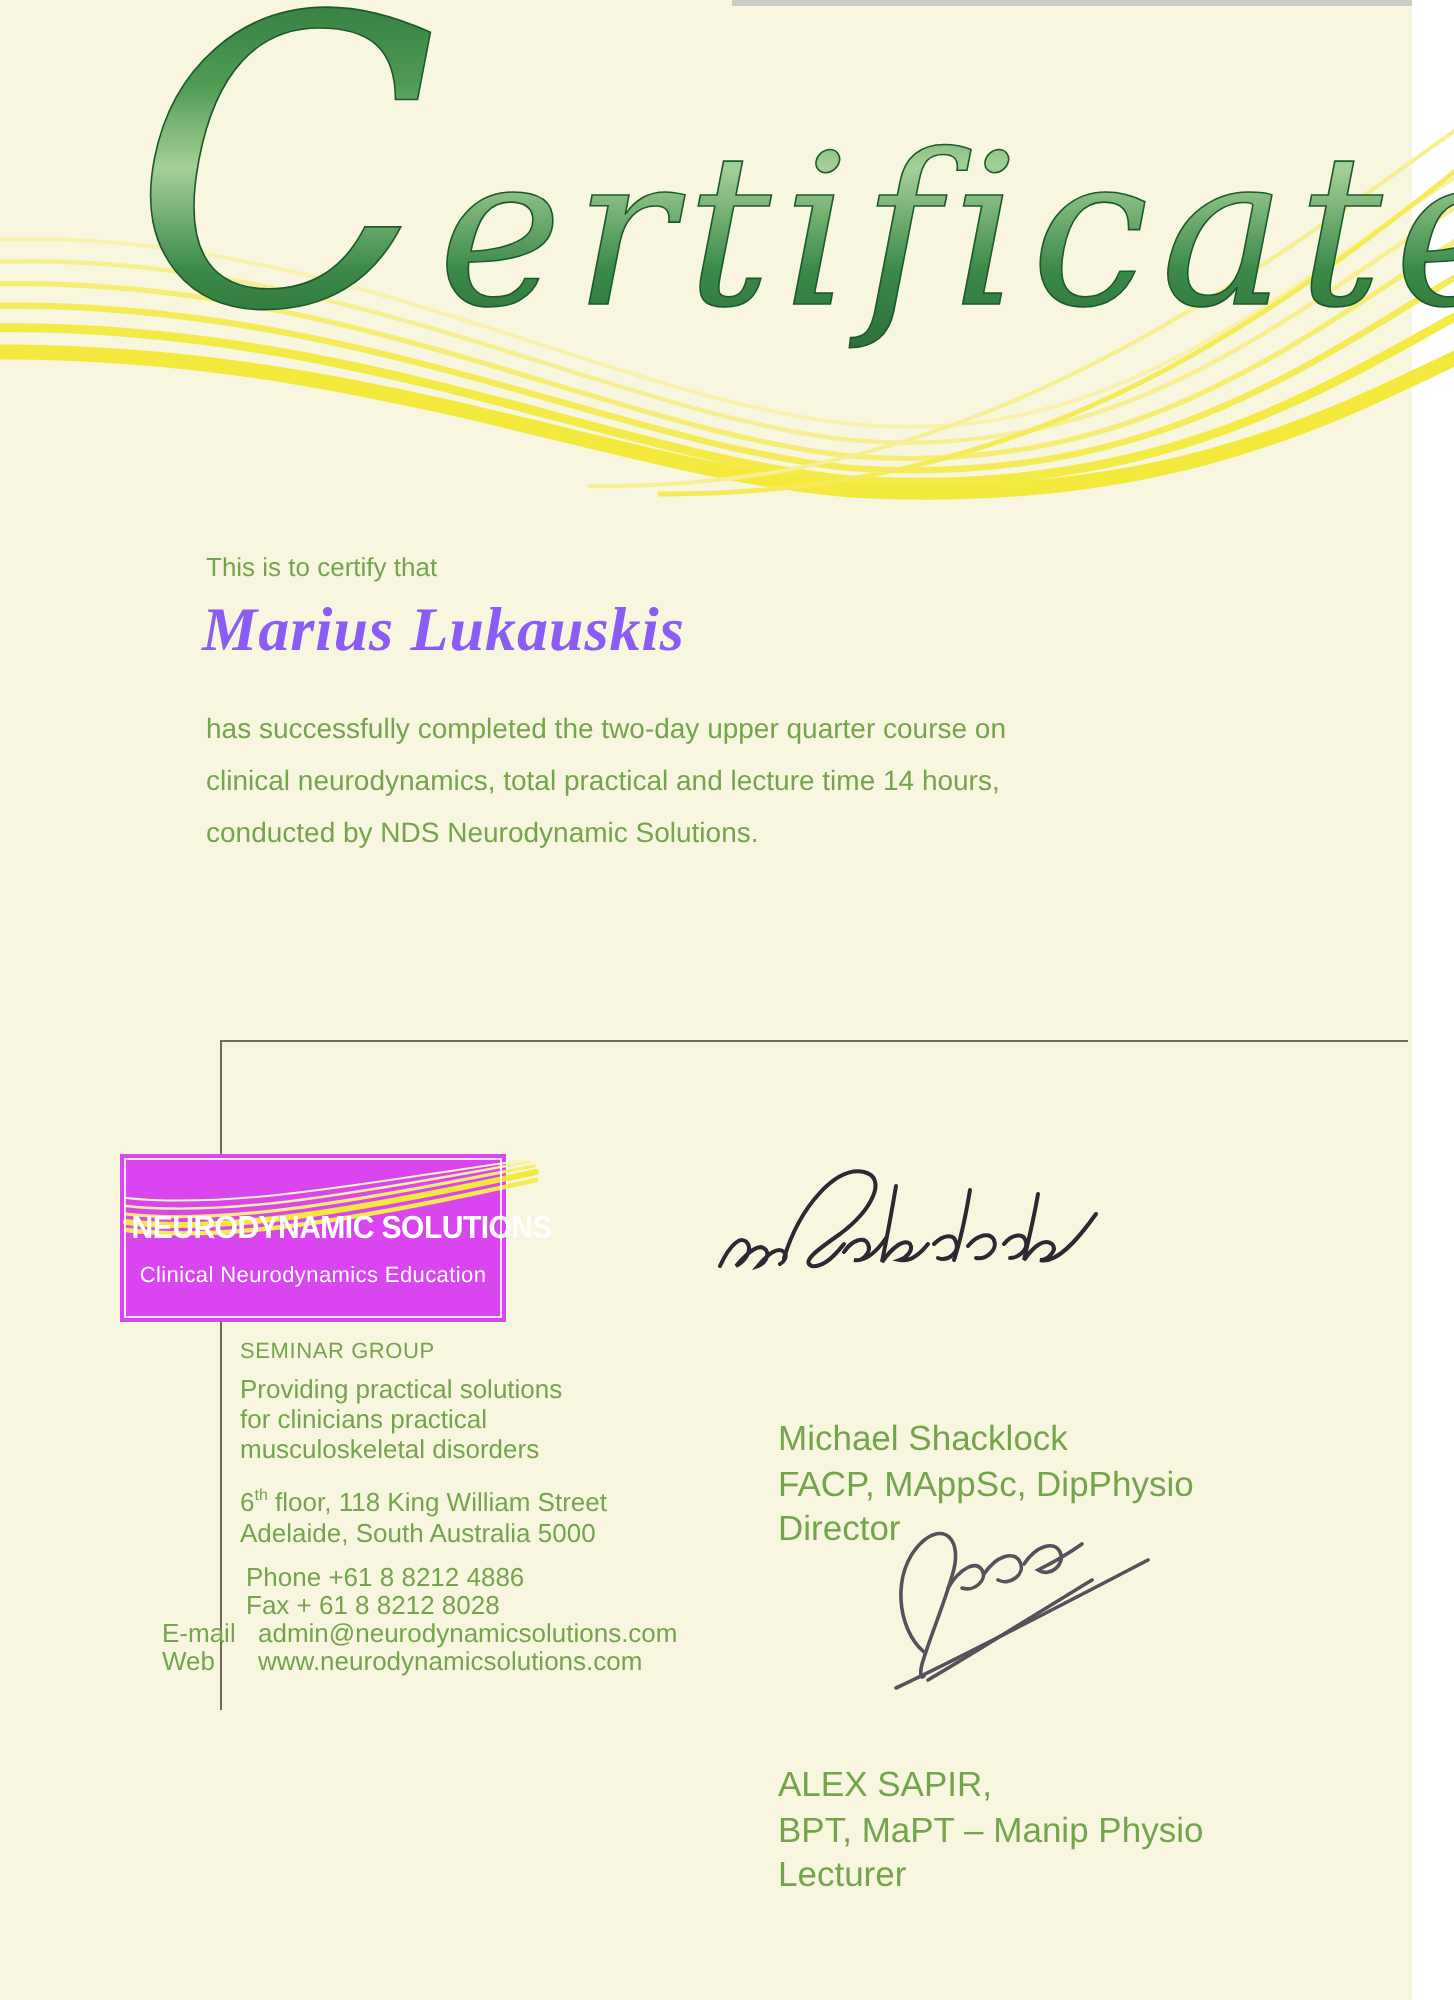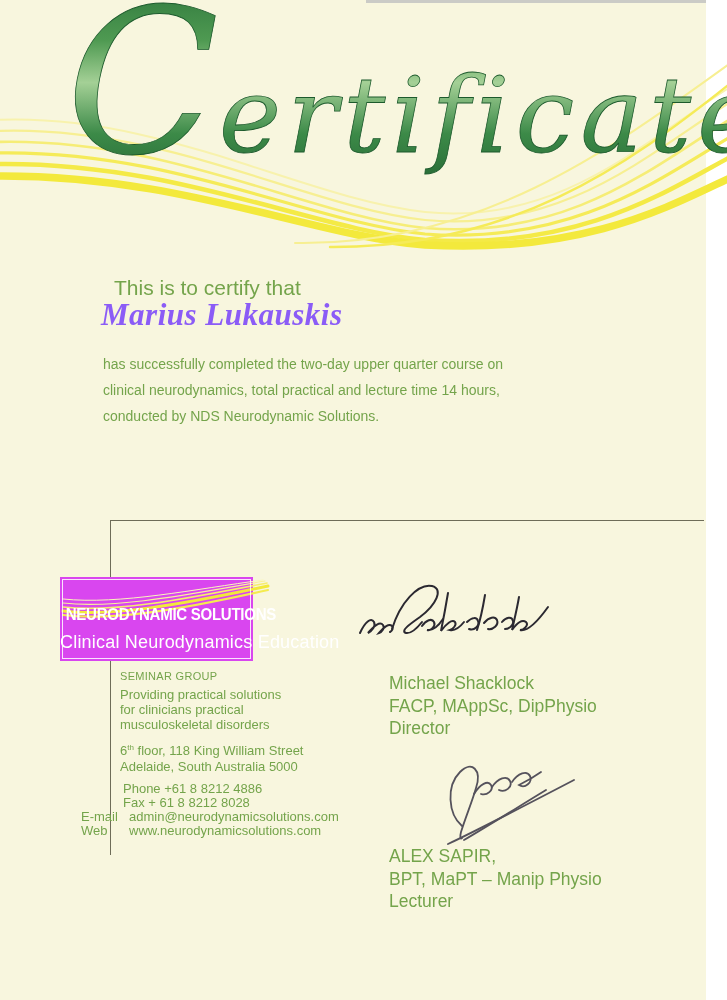--- a/index.html
+++ b/index.html
@@ -6,21 +6,21 @@
   .page{
     position:relative;width:727px;height:1000px;overflow:hidden;
     background:#f8f6de;
     font-family:"Liberation Sans",sans-serif;
   }
   .abs{position:absolute;}
   .edge-right{right:0;top:0;bottom:0;width:21px;background:#ffffff;}
   .edge-top{left:366px;top:0;width:340px;height:3px;background:#cbcbc6;}
   .header-art{left:0;top:0;}
   .green{color:#74a44b;}
-  .intro{left:114px;top:276px;font-size:21px;}
+  .intro{left:103px;top:276px;font-size:13px;}
   .name{
     left:101px;top:297px;font-size:31px;font-weight:bold;font-style:italic;
     font-family:"Liberation Serif",serif;color:#8b5cf6;letter-spacing:.5px;
   }
   .bodytext{left:103px;top:351px;font-size:14px;line-height:26px;}
   .bodytext div{white-space:nowrap;}
   .dateline{left:103px;top:462px;font-size:17.5px;}
   .rule-h{left:110px;top:520px;width:594px;height:1px;background:#6e6c58;}
   .rule-v{left:110px;top:520px;width:1px;height:335px;background:#6e6c58;}
   .logo{
@@ -31,36 +31,36 @@
     pointer-events:none;
   }
   .logo-swoosh{position:absolute;left:0;top:0;}
   .logo-title{
     position:absolute;left:0;top:29px;width:100%;text-align:center;color:#fff;
     font-weight:bold;font-size:16px;letter-spacing:-.3px;transform:scaleX(.94);
     white-space:nowrap;
   }
   .logo-sub{
     position:absolute;left:0;top:55px;width:100%;text-align:center;color:#fff;
-    font-size:18px;letter-spacing:.2px;white-space:nowrap;
+    font-size:11px;letter-spacing:.2px;white-space:nowrap;
   }
   .sm{font-size:13px;line-height:15.2px;}
   .seminar-heading{left:120px;top:670px;font-size:11px;letter-spacing:.3px;}
   .seminar-tagline{left:120px;top:687px;}
   .address{left:120px;top:740px;}
   .address sup{font-size:8px;}
   .phone{left:123px;top:781px;}
   .fax{left:123px;top:795px;}
   .email-label{left:81px;top:809px;}
   .email-value{left:129px;top:809px;}
   .web-label{left:81px;top:823px;}
   .web-value{left:129px;top:823px;}
   .sig1{left:356px;top:577px;}
   .sig2{left:428px;top:752px;}
-  .signer{font-size:17.5px;line-height:22.5px;}
+  .signer{font-size:17.5px;line-height:22.5px;margin-top:36px;}
   .signer1{left:389px;top:672px;}
   .signer2{left:389px;top:845px;}
 </style>
 </head>
 <body>
 
 <div class="page">
 
   <div class="abs edge-right"></div>
   <div class="abs edge-top"></div>

